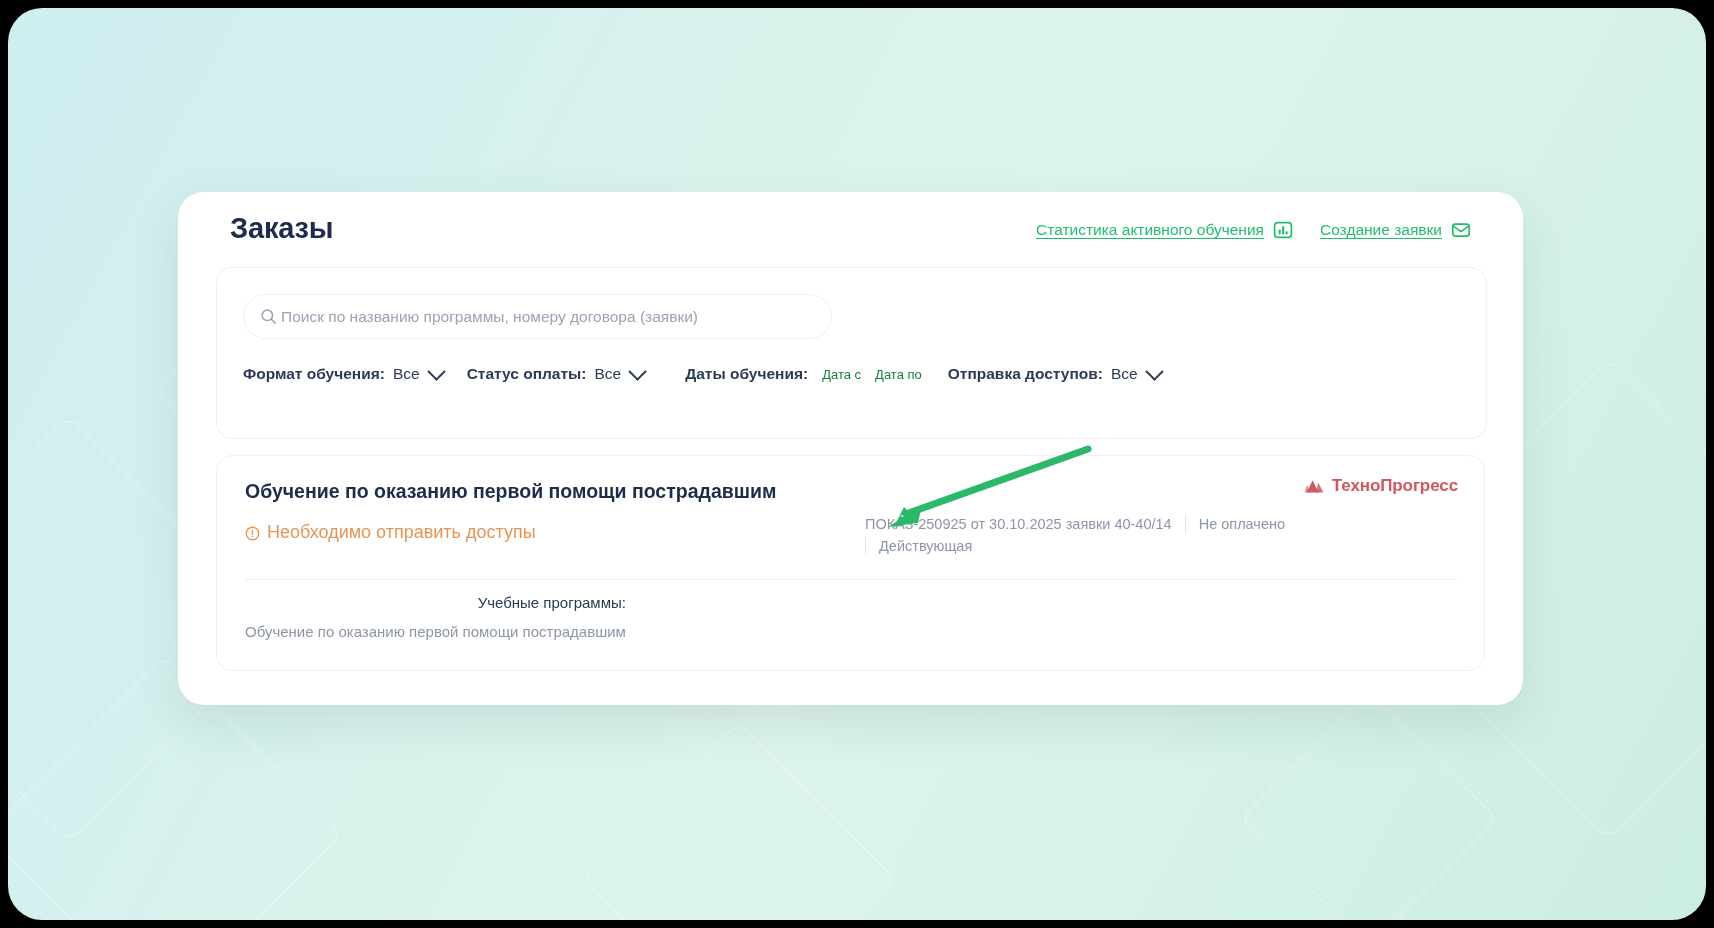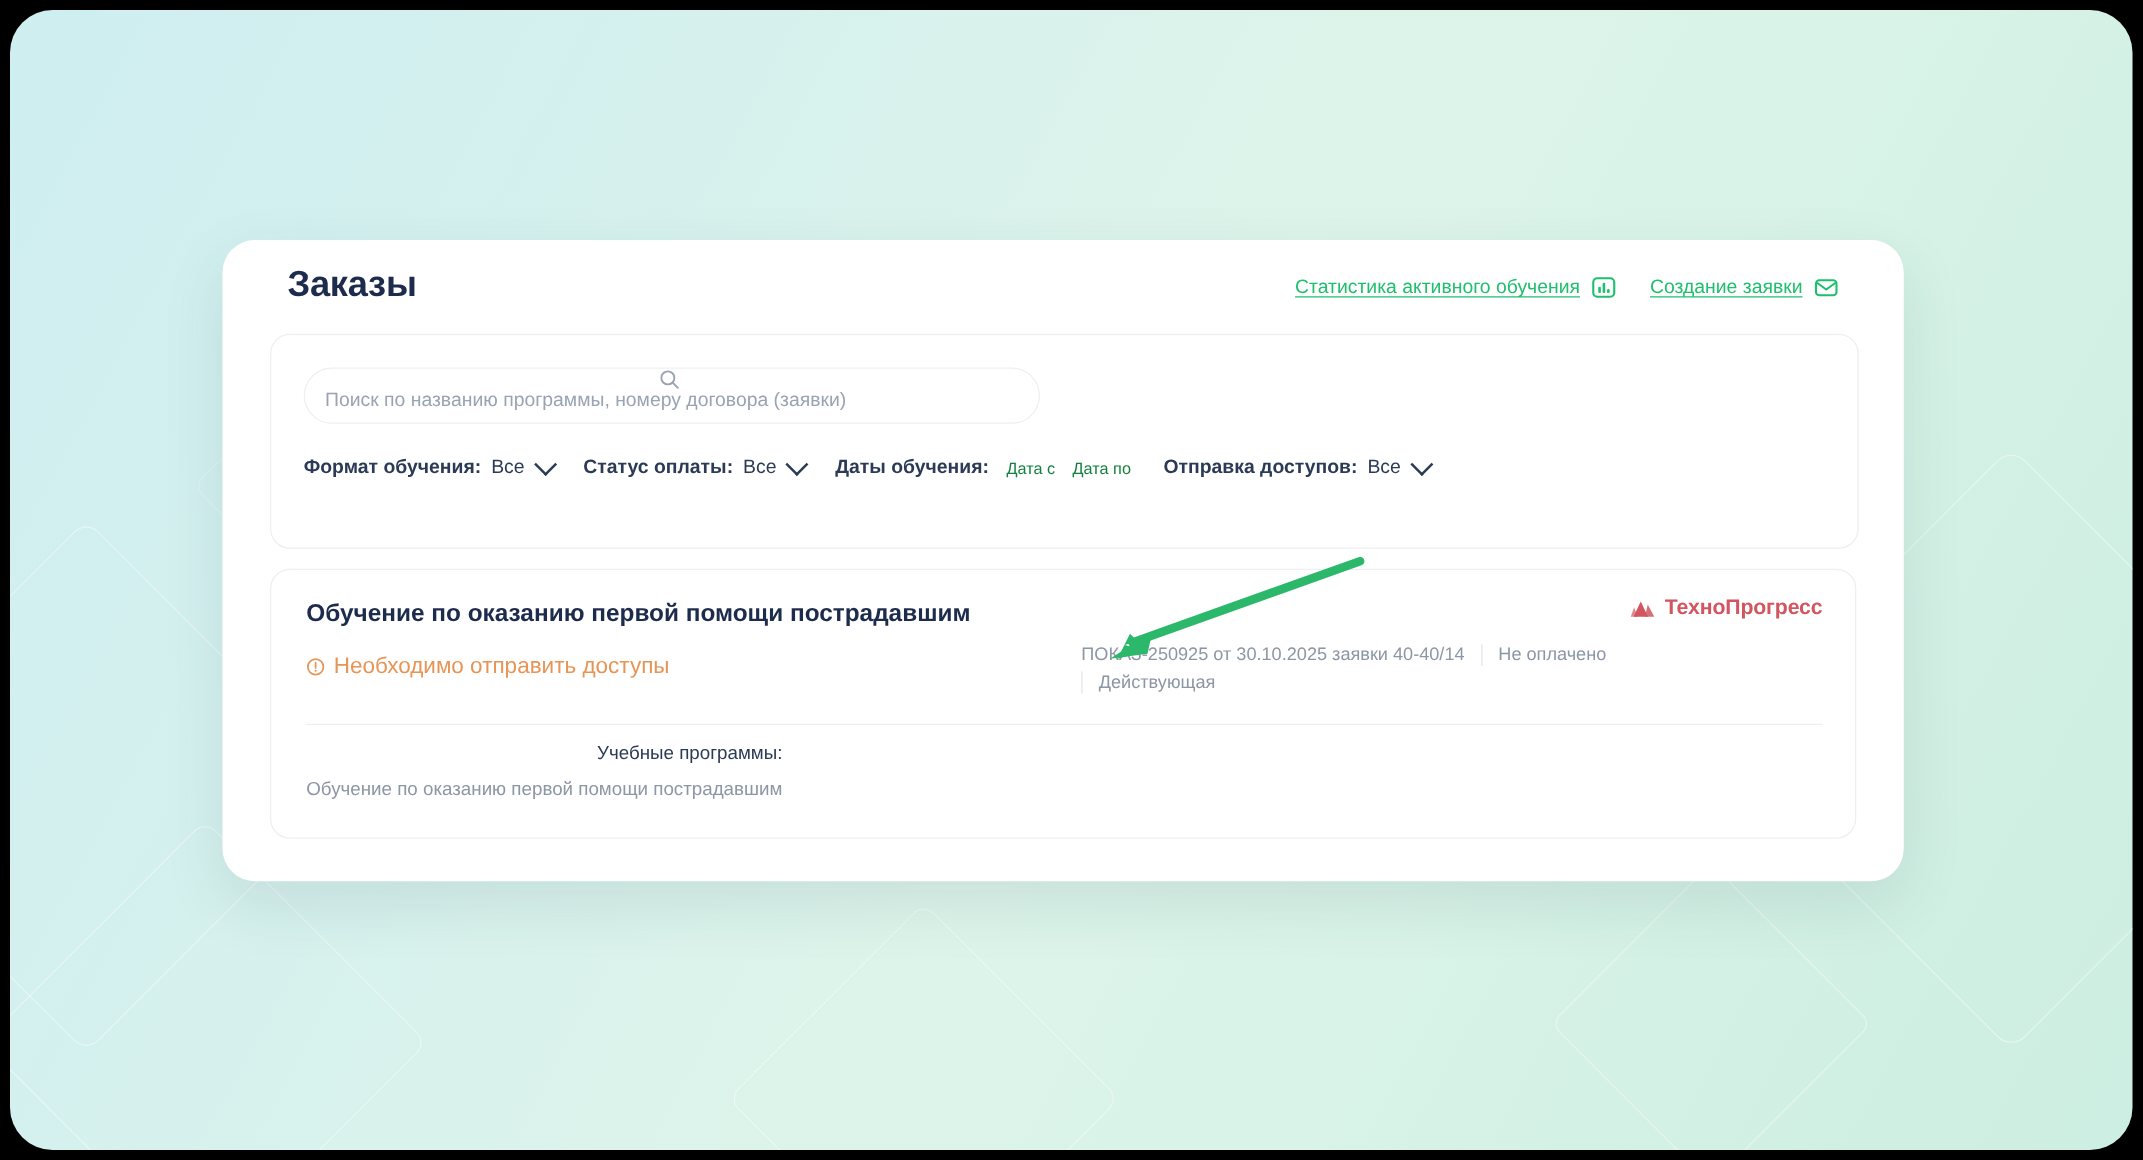--- a/index.html
+++ b/index.html
@@ -128,21 +128,21 @@
     position: relative;
     height: 45px;
     border: 1px solid #edeff3;
     border-radius: 23px;
     background: #fff;
     display: flex;
     align-items: center;
     padding: 0 16px;
     box-sizing: border-box;
   }
-  .search-box.wide  { width: 589px; flex-direction: column; }
+  .search-box.wide  { width: 589px; }
   .search-box.narrow{ width: 589px; }
   .search-icon {
     width: 17px; height: 17px;
     flex: 0 0 17px;
     margin-right: 4px;
     display: inline-flex;
     align-items: center;
     justify-content: center;
   }
   .search-input {
@@ -184,20 +184,21 @@
     border-right: 2px solid #2b3a55;
     border-bottom: 2px solid #2b3a55;
     transform: rotate(45deg) translate(-2px,-2px);
     margin-left: 2px;
   }
   .date-group {
     display: inline-flex;
     align-items: center;
     gap: 14px;
     margin-right: 26px;
+    margin-left: 17px;
   }
   .date-label {
     font-size: 15.5px;
     font-weight: bold;
     color: #2b3a55;
     white-space: nowrap;
   }
   .date-ph {
     font-size: 13px;
     color: #15803d;
@@ -223,21 +224,21 @@
     font-weight: bold;
     color: #1d2b4c;
     line-height: 1.2;
     max-width: 800px;
   }
   .brand-logo {
     position: absolute;
     right: 26px;
     top: 20px;
     display: flex;
-    align-items: flex-end;
+    align-items: center;
     gap: 6px;
   }
   .brand-mark { width: 22px; height: 17px; }
   .brand-name {
     font-size: 17px;
     font-weight: bold;
     color: #d2555f;
     letter-spacing: -0.1px;
   }
 

